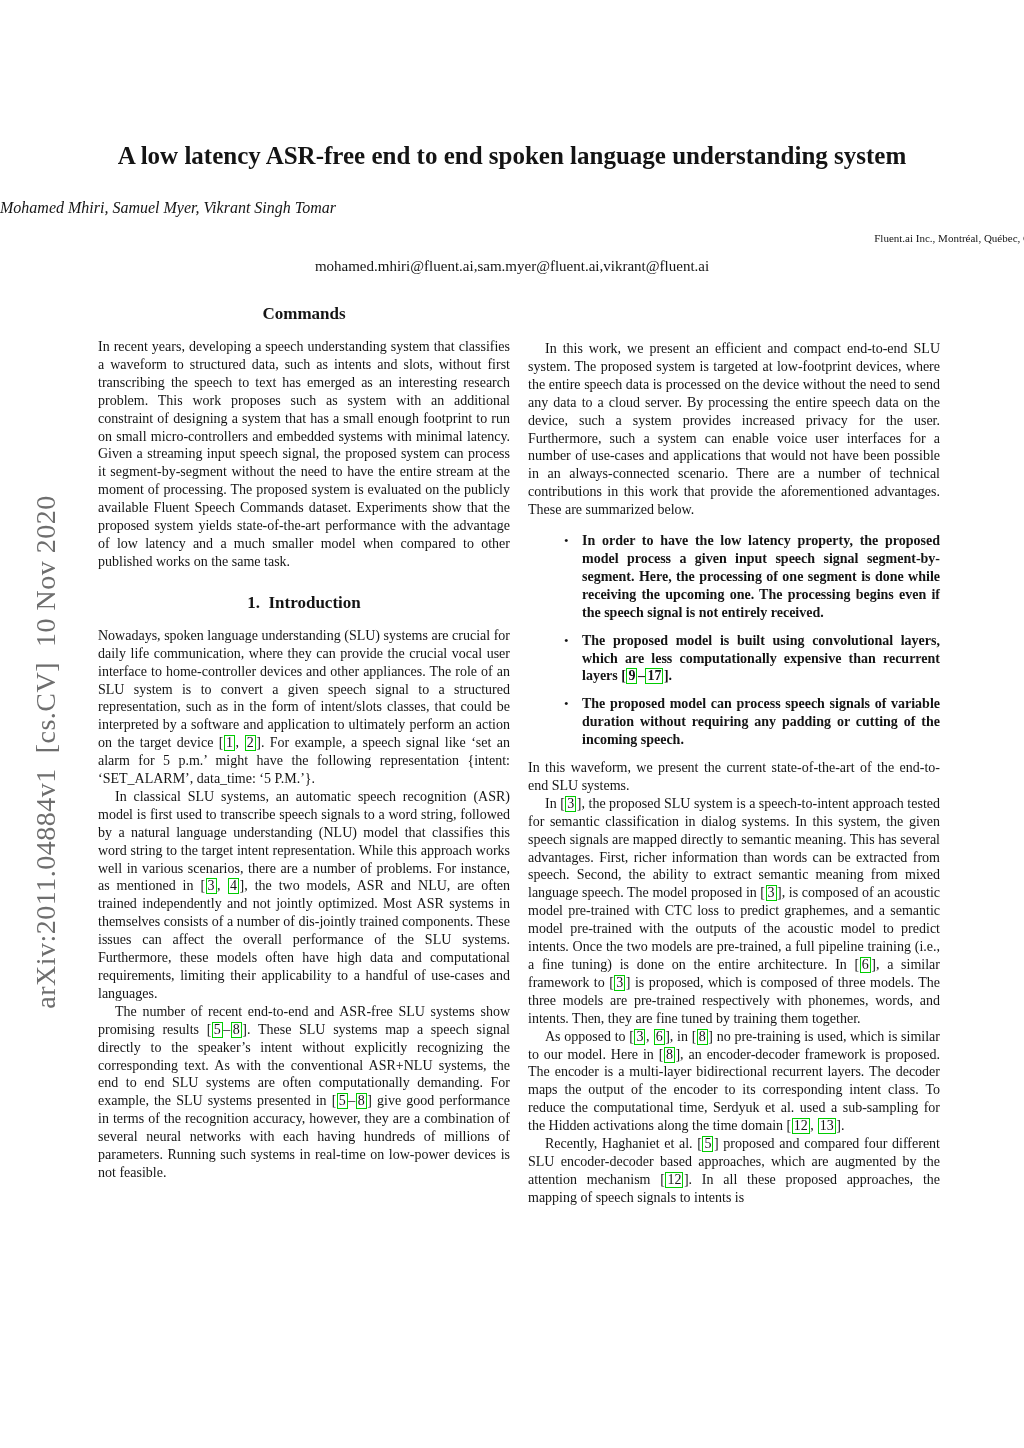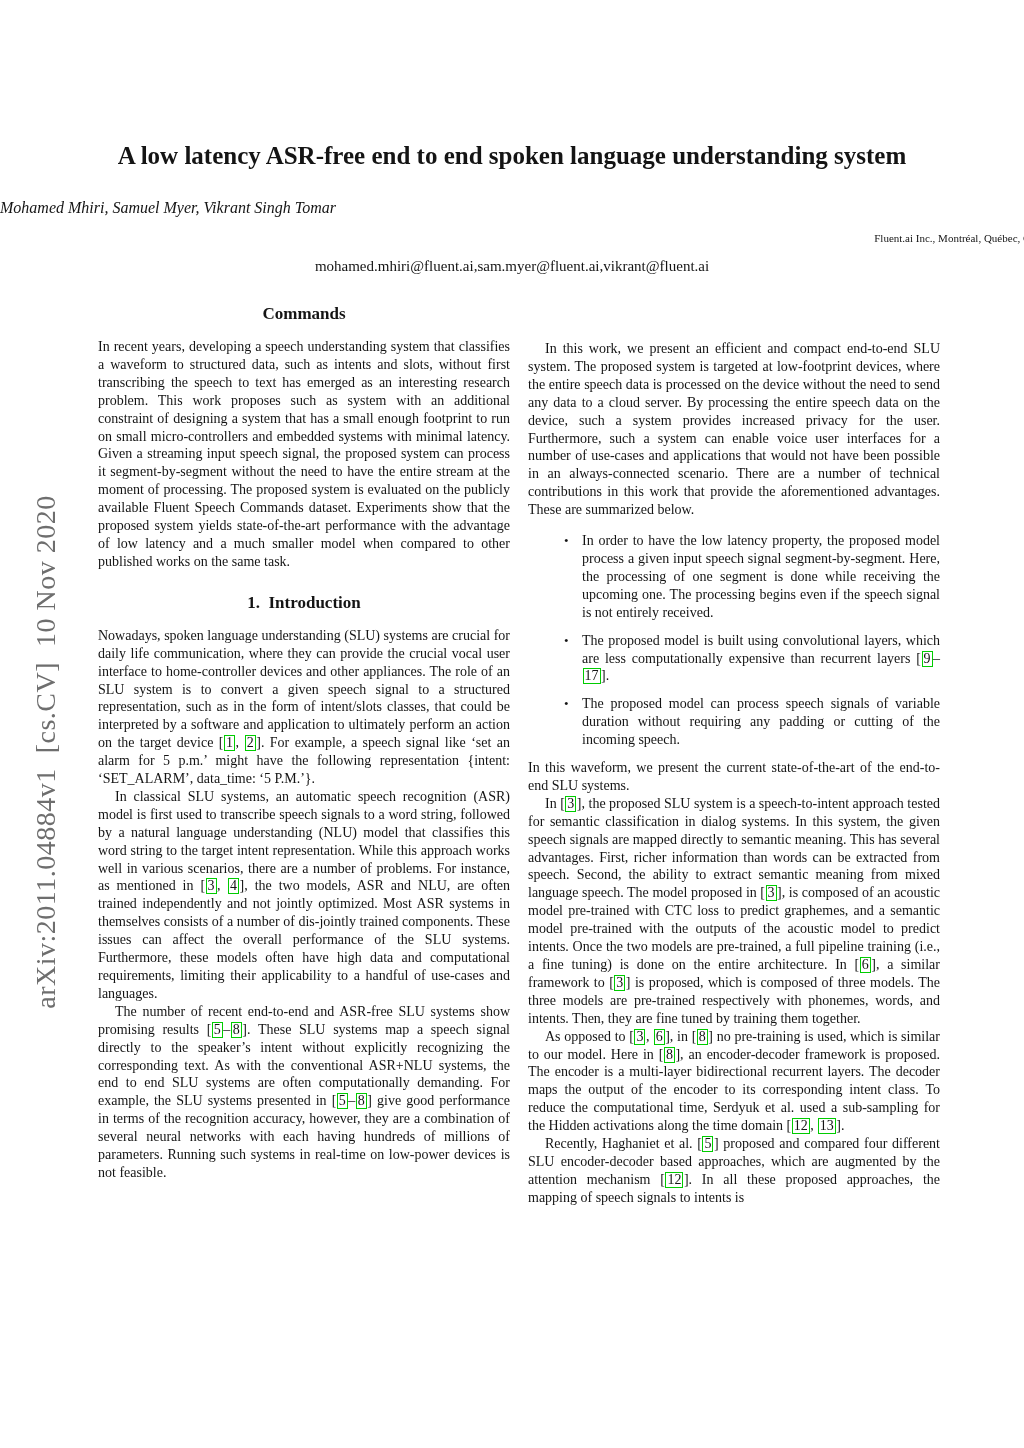--- a/index.html
+++ b/index.html
@@ -97,20 +97,21 @@
   }
   .bullet-item.first { margin-top: 13px; }
   .bullet-dot {
     width: 18px;
     flex: 0 0 18px;
     font-size: 13px;
   }
   .bullet-text {
     flex: 1;
     text-align: justify;
+    font-weight: bold;
   }
 
   .cite {
     border: 1.5px solid var(--cite-green, #00cc00);
     padding: 0 1px;
     margin: 0 0.5px;
     line-height: 14px;
     display: inline-block;
     text-indent: 0;
   }

